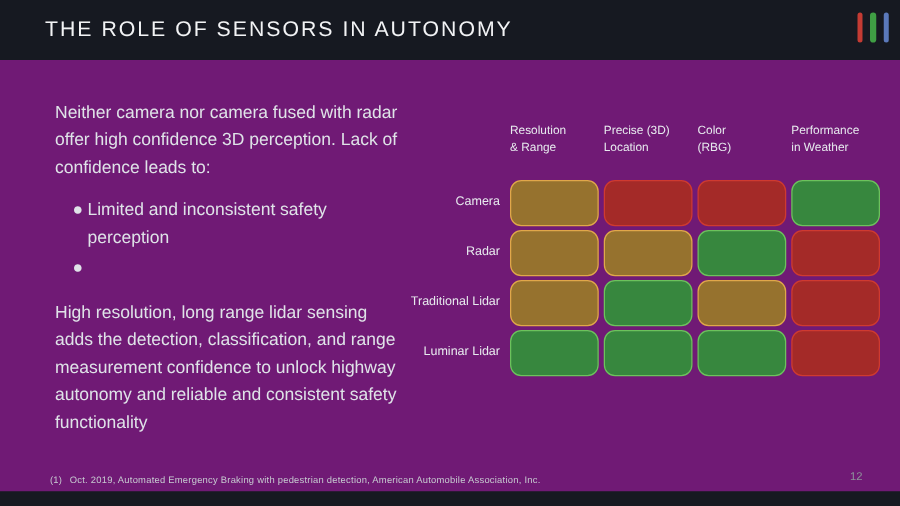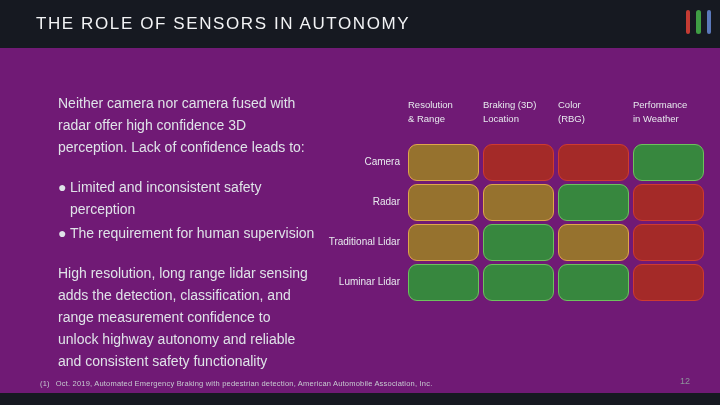--- a/index.html
+++ b/index.html
@@ -20,21 +20,21 @@
   .logo{position:absolute;top:10px;right:9px;display:flex;gap:6px;}
   .logo span{display:block;width:4.5px;height:24px;border-radius:2.5px;}
   
   .bottomband{position:absolute;left:0;bottom:0;width:720px;height:12px;background:#161921;}
 
   
   .left-panel{
     position:absolute;left:40px;top:74px;width:292px;
     color:#dfe3e8;font-size:14px;line-height:22px;font-weight:400;
   }
-  .left-panel .para{margin:18px;}
+  .left-panel .para{margin:4px;}
   .bullets{margin:12px 0 14px 0;padding:0;list-style:none;}
   .bullets li{display:flex;margin:0 0 2px 0;}
   .bullet-dot{width:12px;margin-left:18px;flex:0 0 auto;color:#dfe3e8;}
   .bullet-text{width:255px;}
 
   
   .matrix-headers{
     position:absolute;left:408px;top:98px;display:grid;
     grid-template-columns:repeat(4,71px);column-gap:4px;
   }
@@ -83,33 +83,32 @@
 
   <div class="left-panel">
     <p class="para">Neither camera nor camera fused with radar offer high confidence 3D perception. Lack of confidence leads to:</p>
     <ul class="bullets">
       <li>
         <span class="bullet-dot">●</span>
         <span class="bullet-text">Limited and inconsistent safety perception</span>
       </li>
       <li>
         <span class="bullet-dot">●</span>
-        <span class="bullet-text">The requirement for human supervision</span>
       </li>
     </ul>
     <p class="para">High resolution, long range lidar sensing adds the detection, classification, and range measurement confidence to unlock highway autonomy and reliable and consistent safety functionality</p>
   </div>
 
   <div class="matrix-headers">
     <div class="col-header">
       <span>Resolution</span>
       <span>&amp; Range</span>
     </div>
     <div class="col-header">
-      <span>Braking (3D)</span>
+      <span>Precise (3D)</span>
       <span>Location</span>
     </div>
     <div class="col-header">
       <span>Color</span>
       <span>(RBG)</span>
     </div>
     <div class="col-header">
       <span>Performance</span>
       <span>in Weather</span>
     </div>

